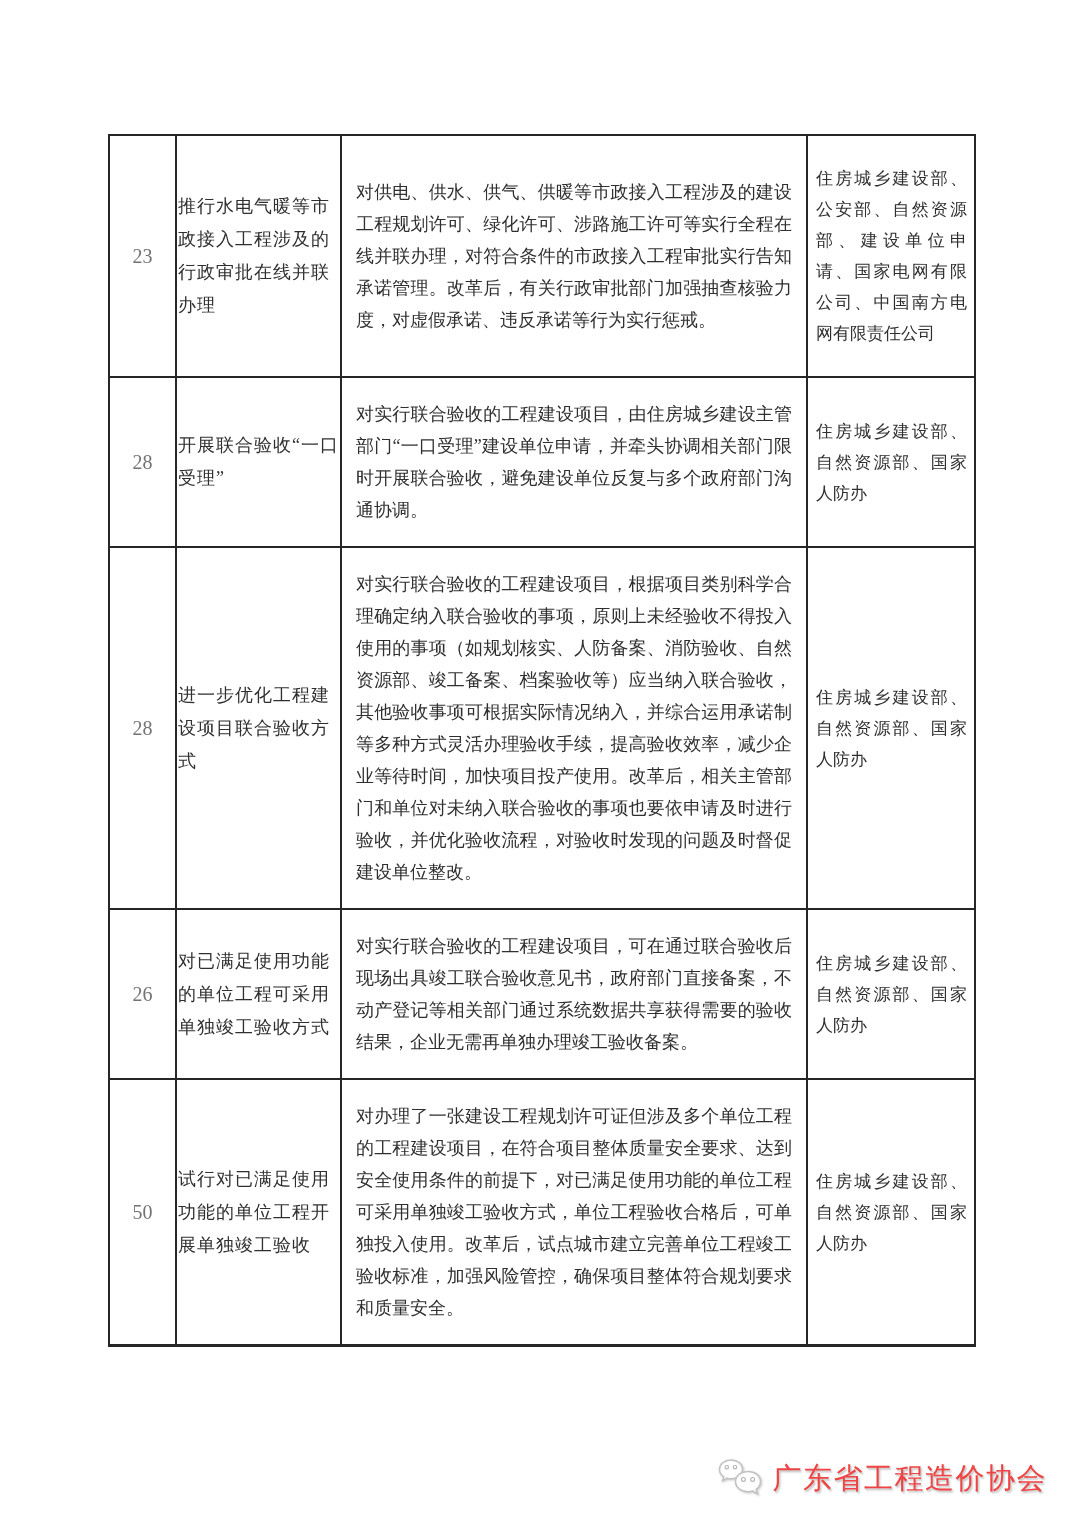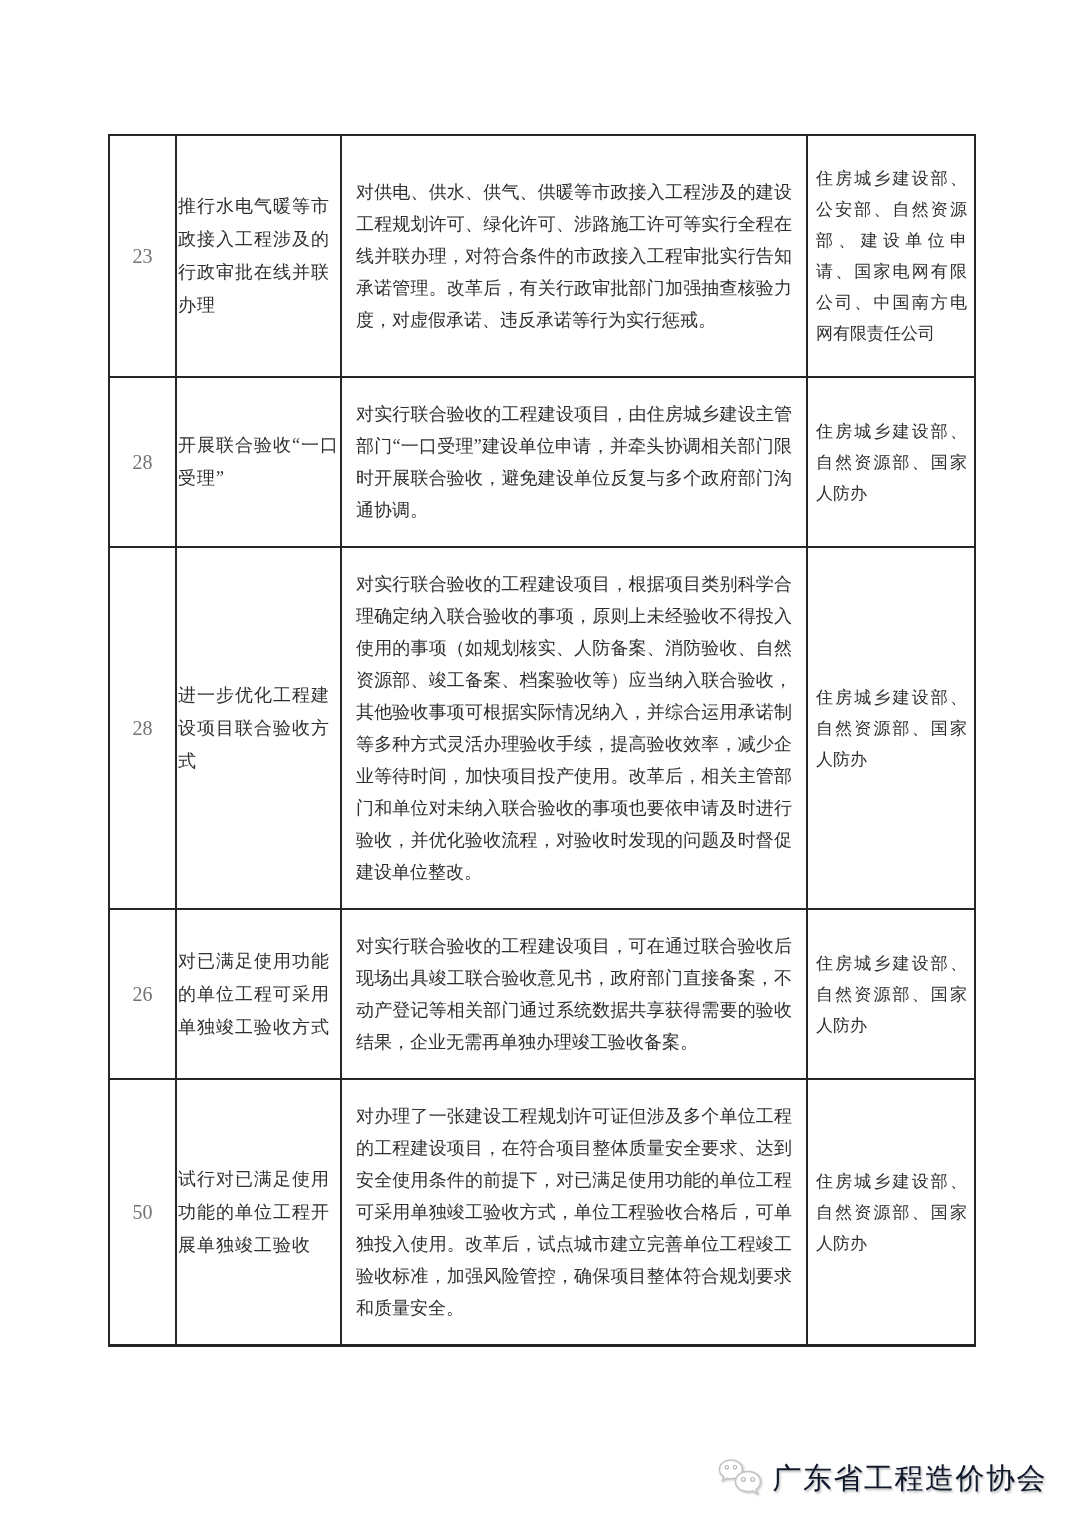--- a/index.html
+++ b/index.html
@@ -73,21 +73,21 @@
     right: 33px;
     height: 46px;
     display: flex;
     align-items: center;
     gap: 7px;
   }
   .watermark-text {
     font-family: "Liberation Sans", "DejaVu Sans", sans-serif;
     font-size: 29px;
     letter-spacing: 1.5px;
-    color: #0f172a;
+    color: #ef4444;
     text-shadow: 1.5px 2px 2px #c4c4c4, 0.5px 0.5px 0 #e9e9e9;
     white-space: nowrap;
   }
   .wechat-icon-svg {
     filter: drop-shadow(1px 1.5px 1px #cccccc);
   }
 </style>
 </head>
 <body>
 

